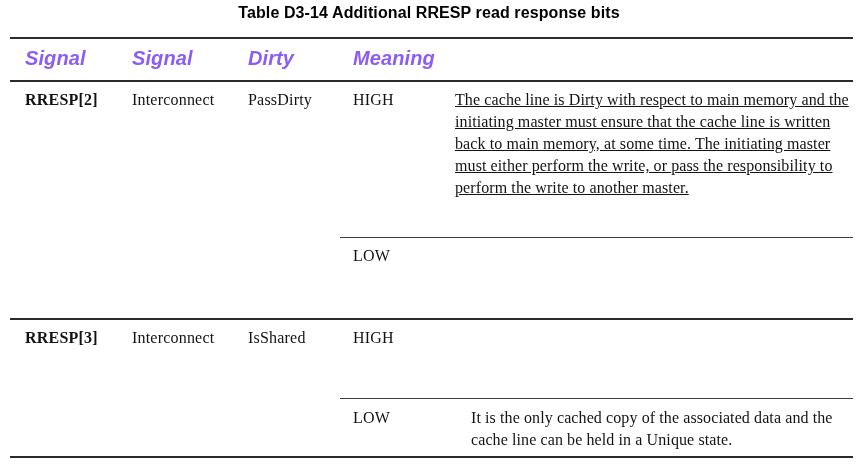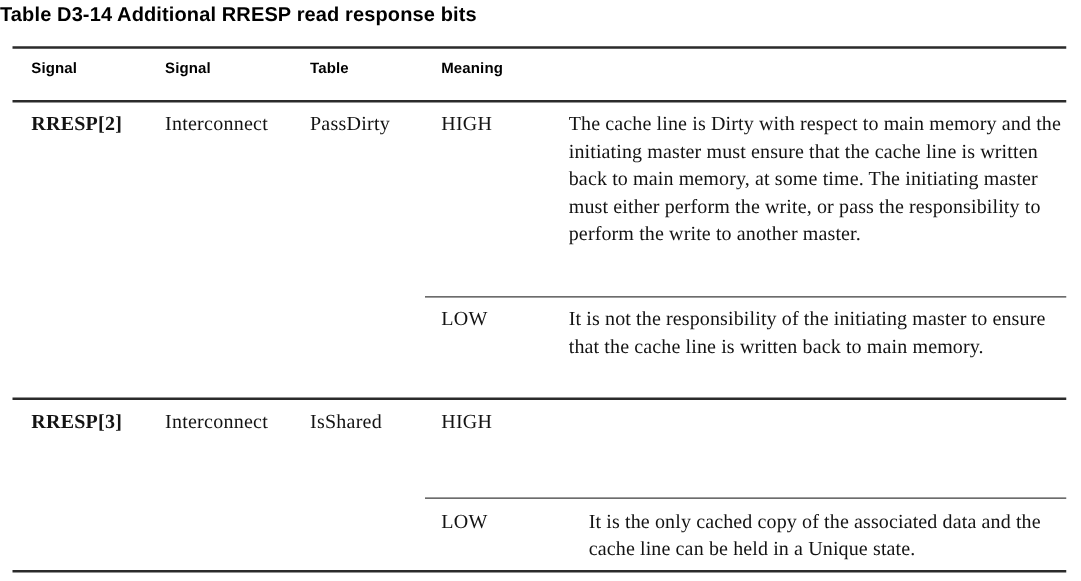--- a/index.html
+++ b/index.html
@@ -10,21 +10,21 @@
     background: #ffffff;
     color: #131313;
     font-family: "Liberation Serif", serif;
     overflow: hidden;
   }
   .table-title {
     position: absolute;
     top: 4px;
     left: 0;
     right: 7px;
-    text-align: left;
+    text-align: center;
     font-family: "Liberation Sans", sans-serif;
     font-weight: bold;
     font-size: 16px;
     color: #000000;
     letter-spacing: 0.1px;
   }
   .rule {
     position: absolute;
     left: 10px;
     right: 12px;
@@ -36,23 +36,24 @@
     left: 340px;
     right: 12px;
     height: 1px;
     background: #3c3c3c;
   }
   .hdr {
     position: absolute;
     top: 47px;
     font-family: "Liberation Sans", sans-serif;
     font-weight: bold;
-    font-size: 12px;
-    color: #000000;
+    font-size: 20px;
+    color: #8b5cf6;
     letter-spacing: 0.1px;
+    font-style: italic;
   }
   .cell {
     position: absolute;
     font-size: 16px;
     letter-spacing: 0.2px;
     white-space: nowrap;
   }
   .signal-cell { font-weight: bold; text-align: right; }
   .desc {
     position: absolute;
@@ -71,36 +72,35 @@
 <body>
 
 <div class="page">
 
   <div class="table-title">Table D3-14 Additional RRESP read response bits</div>
 
   <div class="rule" style="top:37px;"></div>
 
   <div class="hdr col-signal">Signal</div>
   <div class="hdr col-source">Signal</div>
-  <div class="hdr col-name">Table</div>
+  <div class="hdr col-name">Dirty</div>
   <div class="hdr col-meaning">Meaning</div>
 
   <div class="rule" style="top:80px;"></div>
 
   <div class="cell signal-cell col-signal" style="top:91px;">RRESP[2]</div>
   <div class="cell col-source" style="top:91px;">Interconnect</div>
   <div class="cell col-name" style="top:91px;">PassDirty</div>
 
   <div class="cell col-meaning" style="top:91px;">HIGH</div>
-  <div class="desc" style="top:89px;">The cache line is Dirty with respect to main memory and the initiating master must ensure that the cache line is written back to main memory, at some time. The initiating master must either perform the write, or pass the responsibility to perform the write to another master.</div>
+  <div class="desc" style="top:89px;text-decoration:underline;">The cache line is Dirty with respect to main memory and the initiating master must ensure that the cache line is written back to main memory, at some time. The initiating master must either perform the write, or pass the responsibility to perform the write to another master.</div>
 
   <div class="subrule" style="top:237px;"></div>
 
   <div class="cell col-meaning" style="top:247px;">LOW</div>
-  <div class="desc" style="top:245px;">It is not the responsibility of the initiating master to ensure that the cache line is written back to main memory.</div>
 
   <div class="rule" style="top:318px;"></div>
 
   <div class="cell signal-cell col-signal" style="top:329px;">RRESP[3]</div>
   <div class="cell col-source" style="top:329px;">Interconnect</div>
   <div class="cell col-name" style="top:329px;font-family:Liberation Serif, serif;">IsShared</div>
 
   <div class="cell col-meaning" style="top:329px;">HIGH</div>
 
   <div class="subrule" style="top:398px;"></div>

